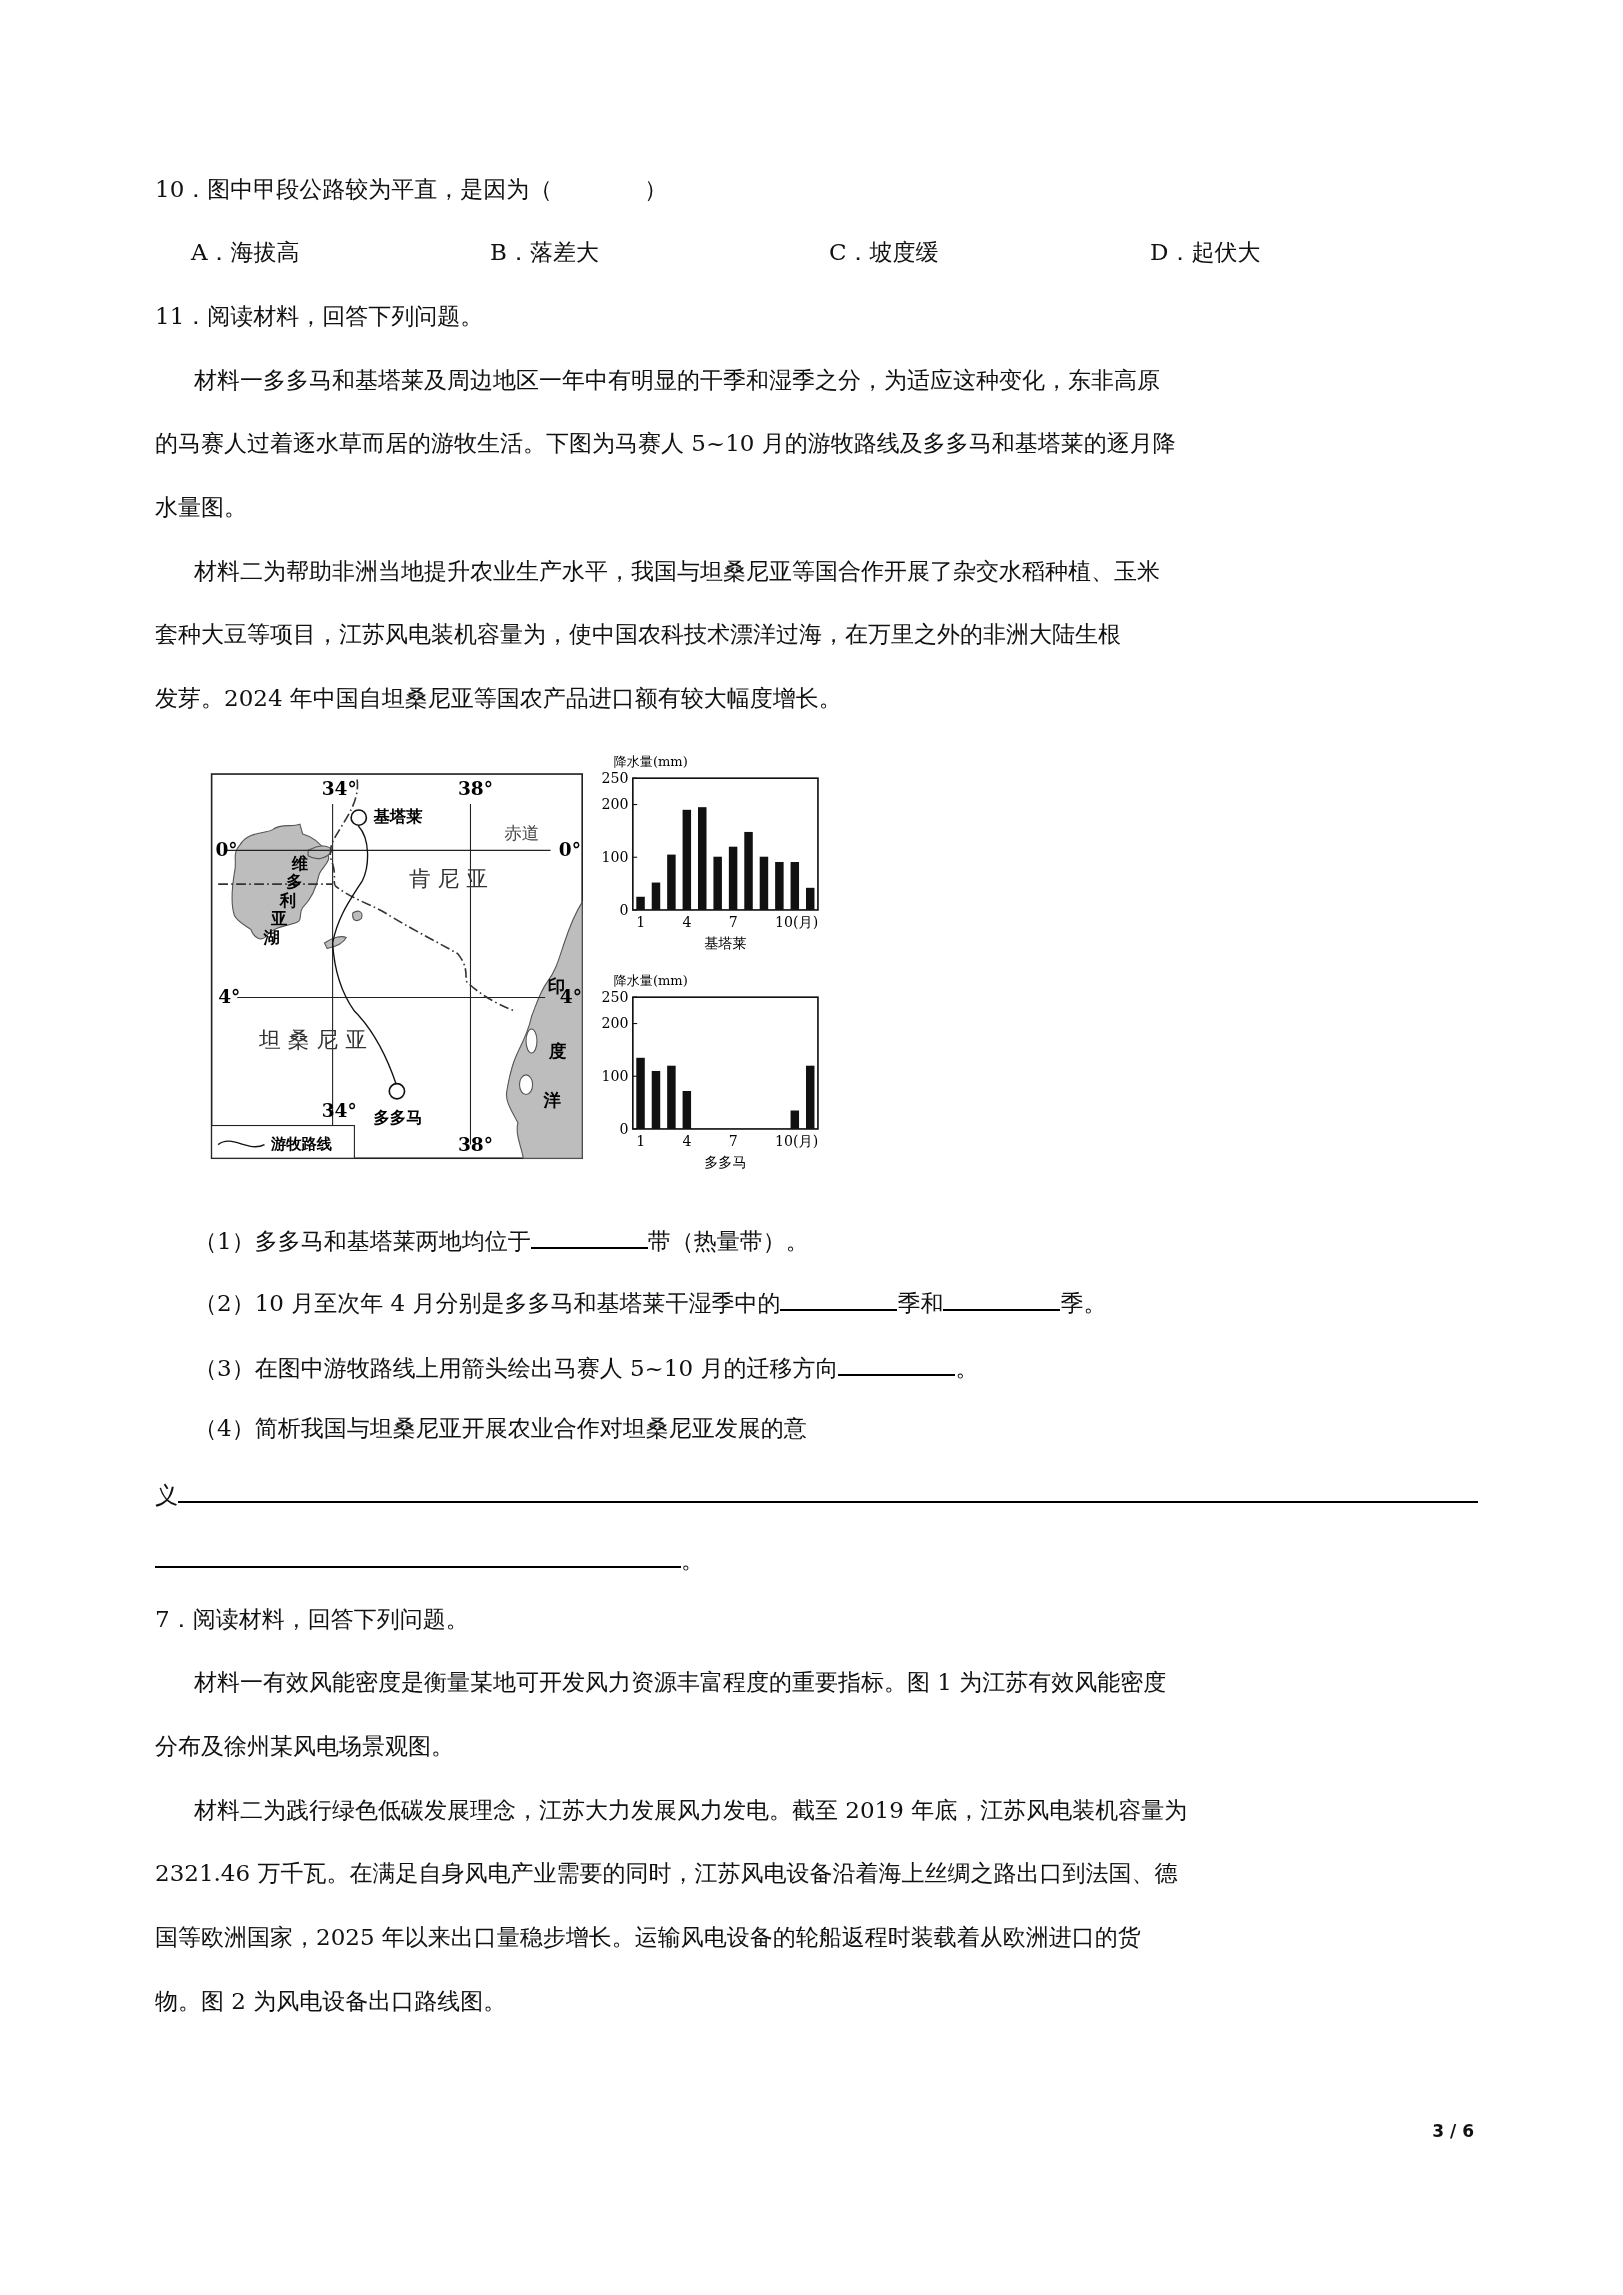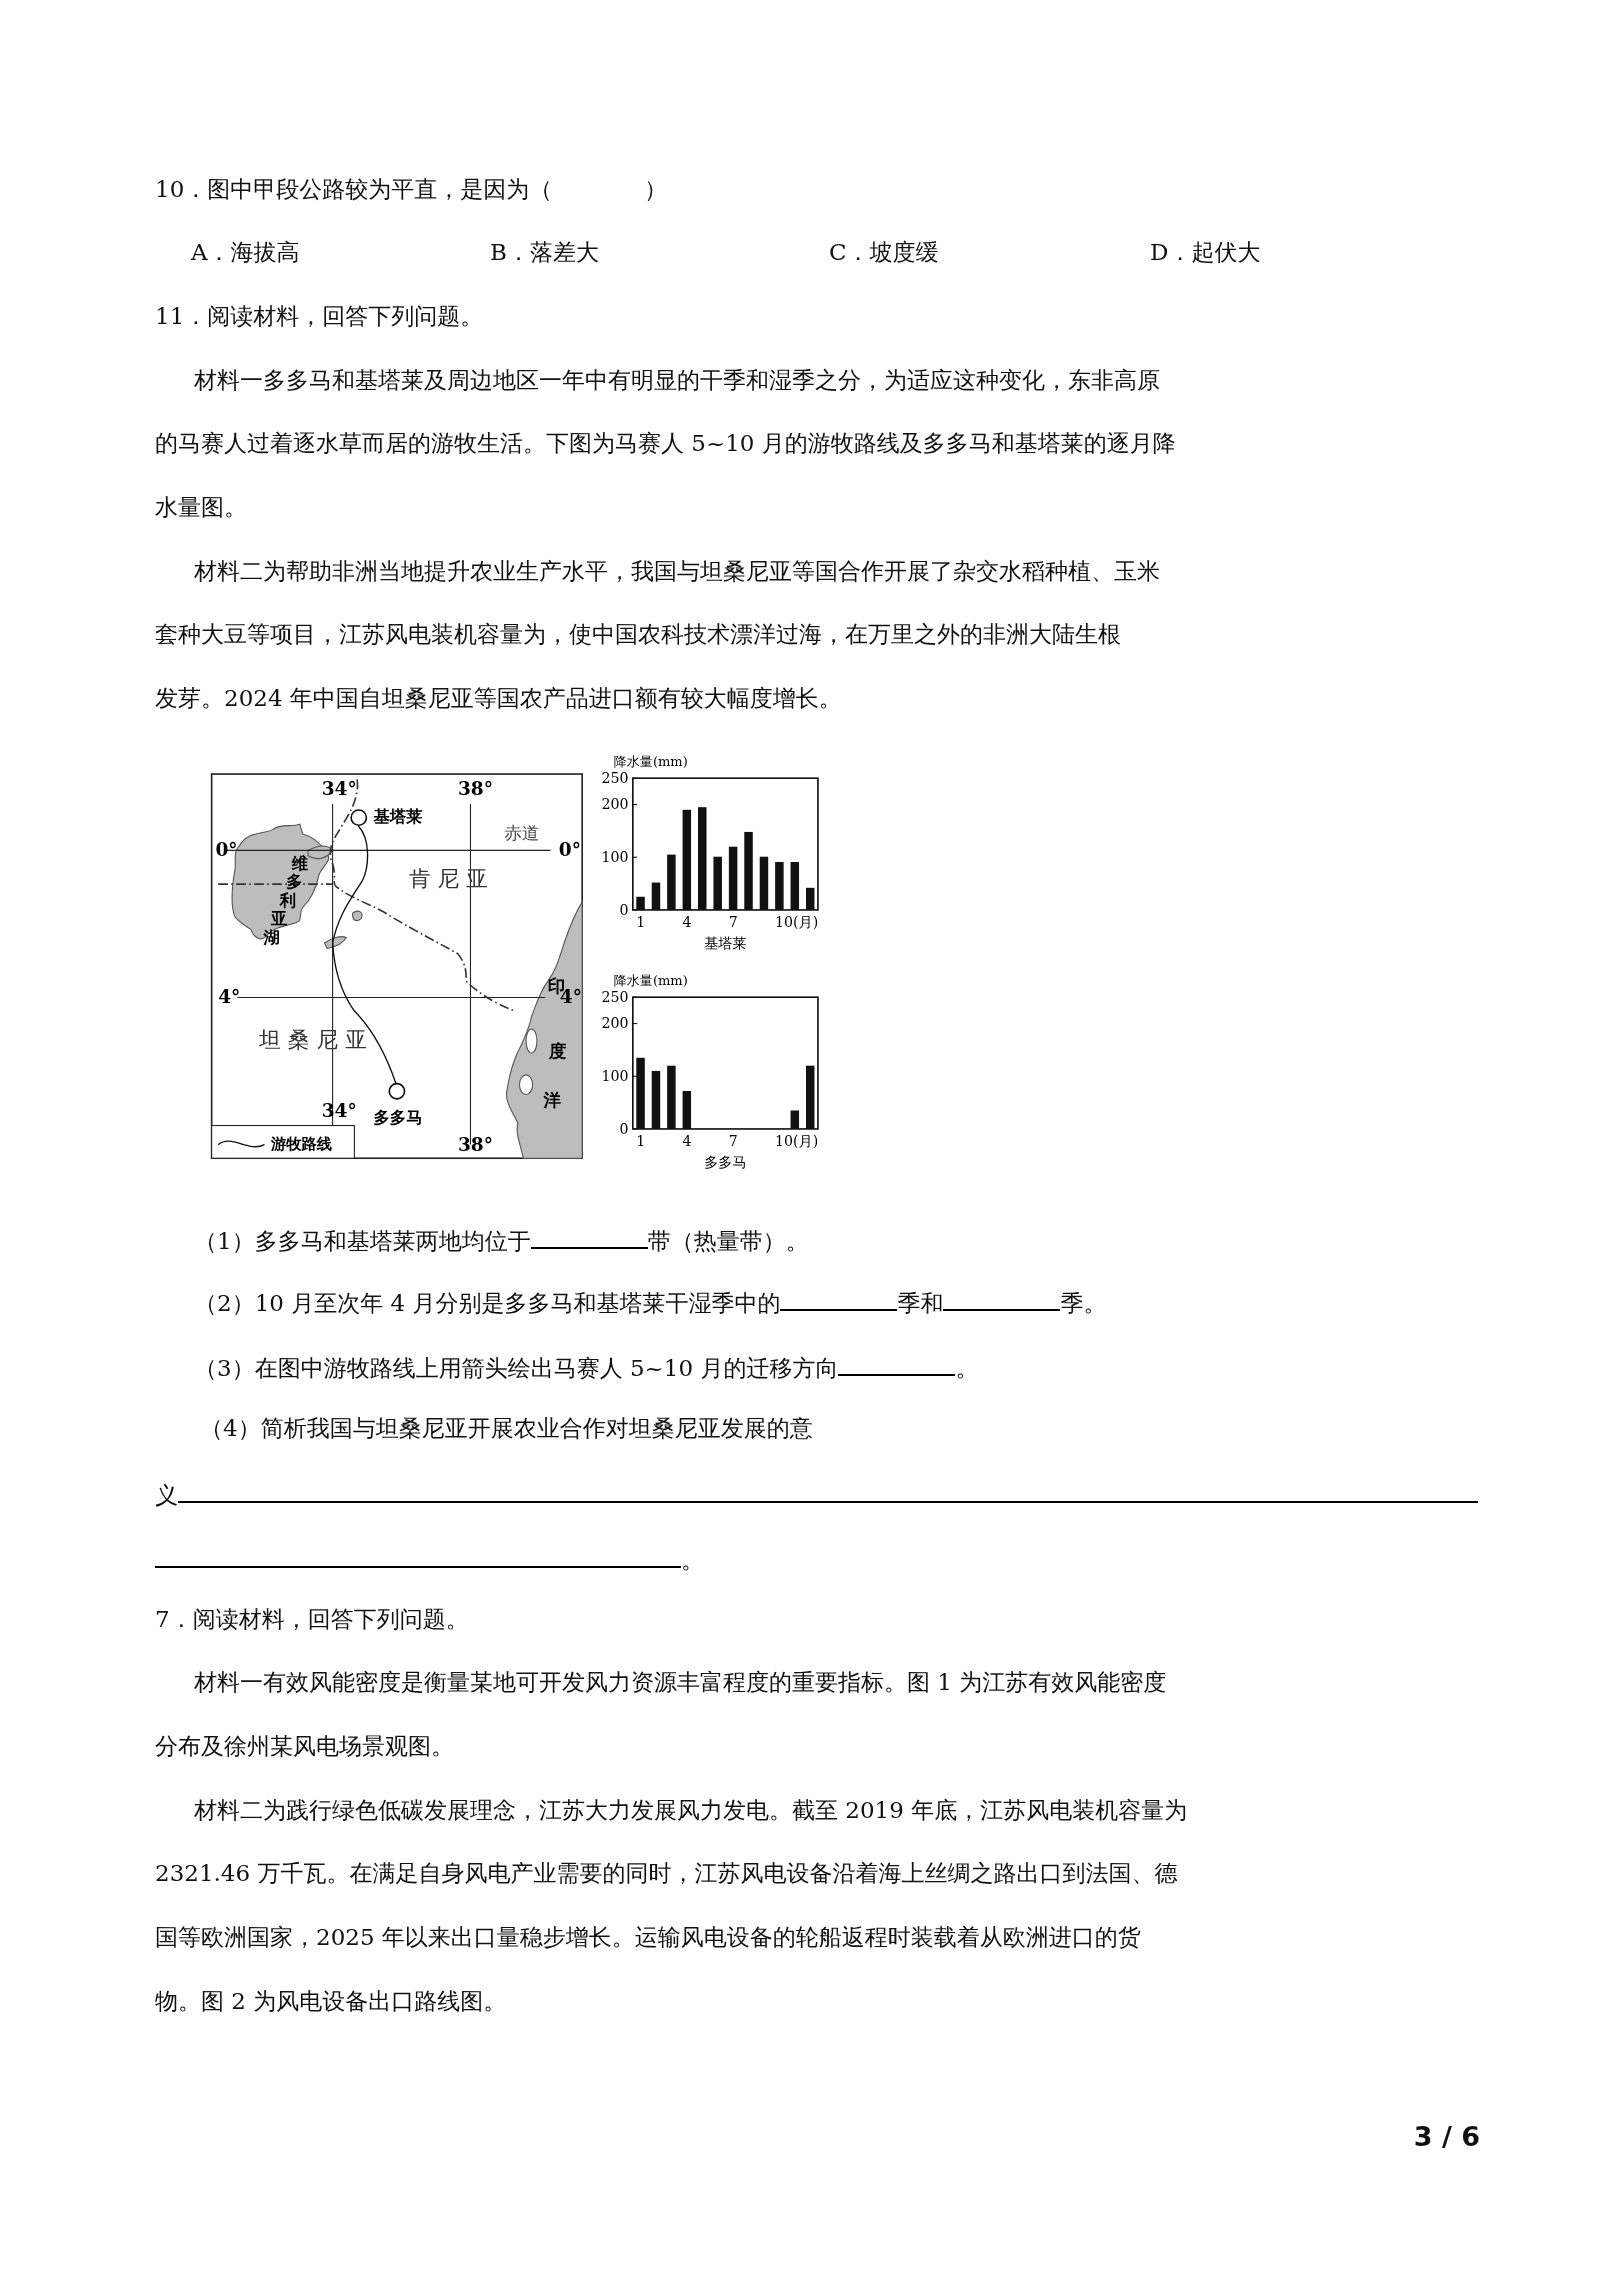--- a/index.html
+++ b/index.html
@@ -1,20 +1,20 @@
 <!DOCTYPE html>
 <html style="font-size:8.7px"><head>
 <meta charset="utf-8">
 <style>
   html, body { margin:0; padding:0; background:#fff; }
   body { width:1623px; height:2295px; position:relative; overflow:hidden;
          font-family:"DejaVu Serif","Liberation Serif",serif; color:#111; }
   .line { position:absolute; font-size:23px; line-height:38px; white-space:nowrap; }
   .blank { display:inline-block; border-bottom:2.7px solid #000; height:28px; vertical-align:baseline; }
-  .pagenum { position:absolute; right:143px; top:2121px; font-family:"DejaVu Sans",sans-serif; font-weight:bold; font-size:27px; }
+  .pagenum { position:absolute; right:149px; top:2121px; font-family:"DejaVu Sans",sans-serif; font-weight:bold; font-size:17px; }
   .figure { position:absolute; }
   svg text { font-family:"DejaVu Serif","Liberation Serif",serif; }
 </style>
 </head>
 <body>
 
 <div class="line" style="left:155px;top:170px">10．图中甲段公路较为平直，是因为（　　　　）</div>
 <div class="line" style="left:191px;top:233px">A．海拔高</div>
 <div class="line" style="left:490px;top:233px">B．落差大</div>
 <div class="line" style="left:829px;top:233px">C．坡度缓</div>
@@ -141,21 +141,21 @@
 
 <div class="line" style="left:194px;top:1219px">
   <span>（1）多多马和基塔莱两地均位于</span><span class="blank" style="width:117px"></span><span>带（热量带）。</span>
 </div>
 <div class="line" style="left:194px;top:1281px">
   <span>（2）10 月至次年 4 月分别是多多马和基塔莱干湿季中的</span><span class="blank" style="width:117px"></span><span>季和</span><span class="blank" style="width:117px"></span><span>季。</span>
 </div>
 <div class="line" style="left:194px;top:1346px">
   <span>（3）在图中游牧路线上用箭头绘出马赛人 5~10 月的迁移方向</span><span class="blank" style="width:117px"></span><span>。</span>
 </div>
-<div class="line" style="left:200px;top:1409px">（4）简析我国与坦桑尼亚开展农业合作对坦桑尼亚发展的意</div>
+<div class="line" style="left:194px;top:1409px">（4）简析我国与坦桑尼亚开展农业合作对坦桑尼亚发展的意</div>
 <div class="line" style="left:155px;top:1473px">
   <span>义</span><span class="blank" style="width:1300px"></span>
 </div>
 <div class="line" style="left:155px;top:1538px">
   <span class="blank" style="width:526px"></span><span>。</span>
 </div>
 
 <div class="line" style="left:155px;top:1600px">7．阅读材料，回答下列问题。</div>
 <div class="line" style="left:194px;top:1663px">材料一有效风能密度是衡量某地可开发风力资源丰富程度的重要指标。图 1 为江苏有效风能密度</div>
 <div class="line" style="left:155px;top:1727px">分布及徐州某风电场景观图。</div>

